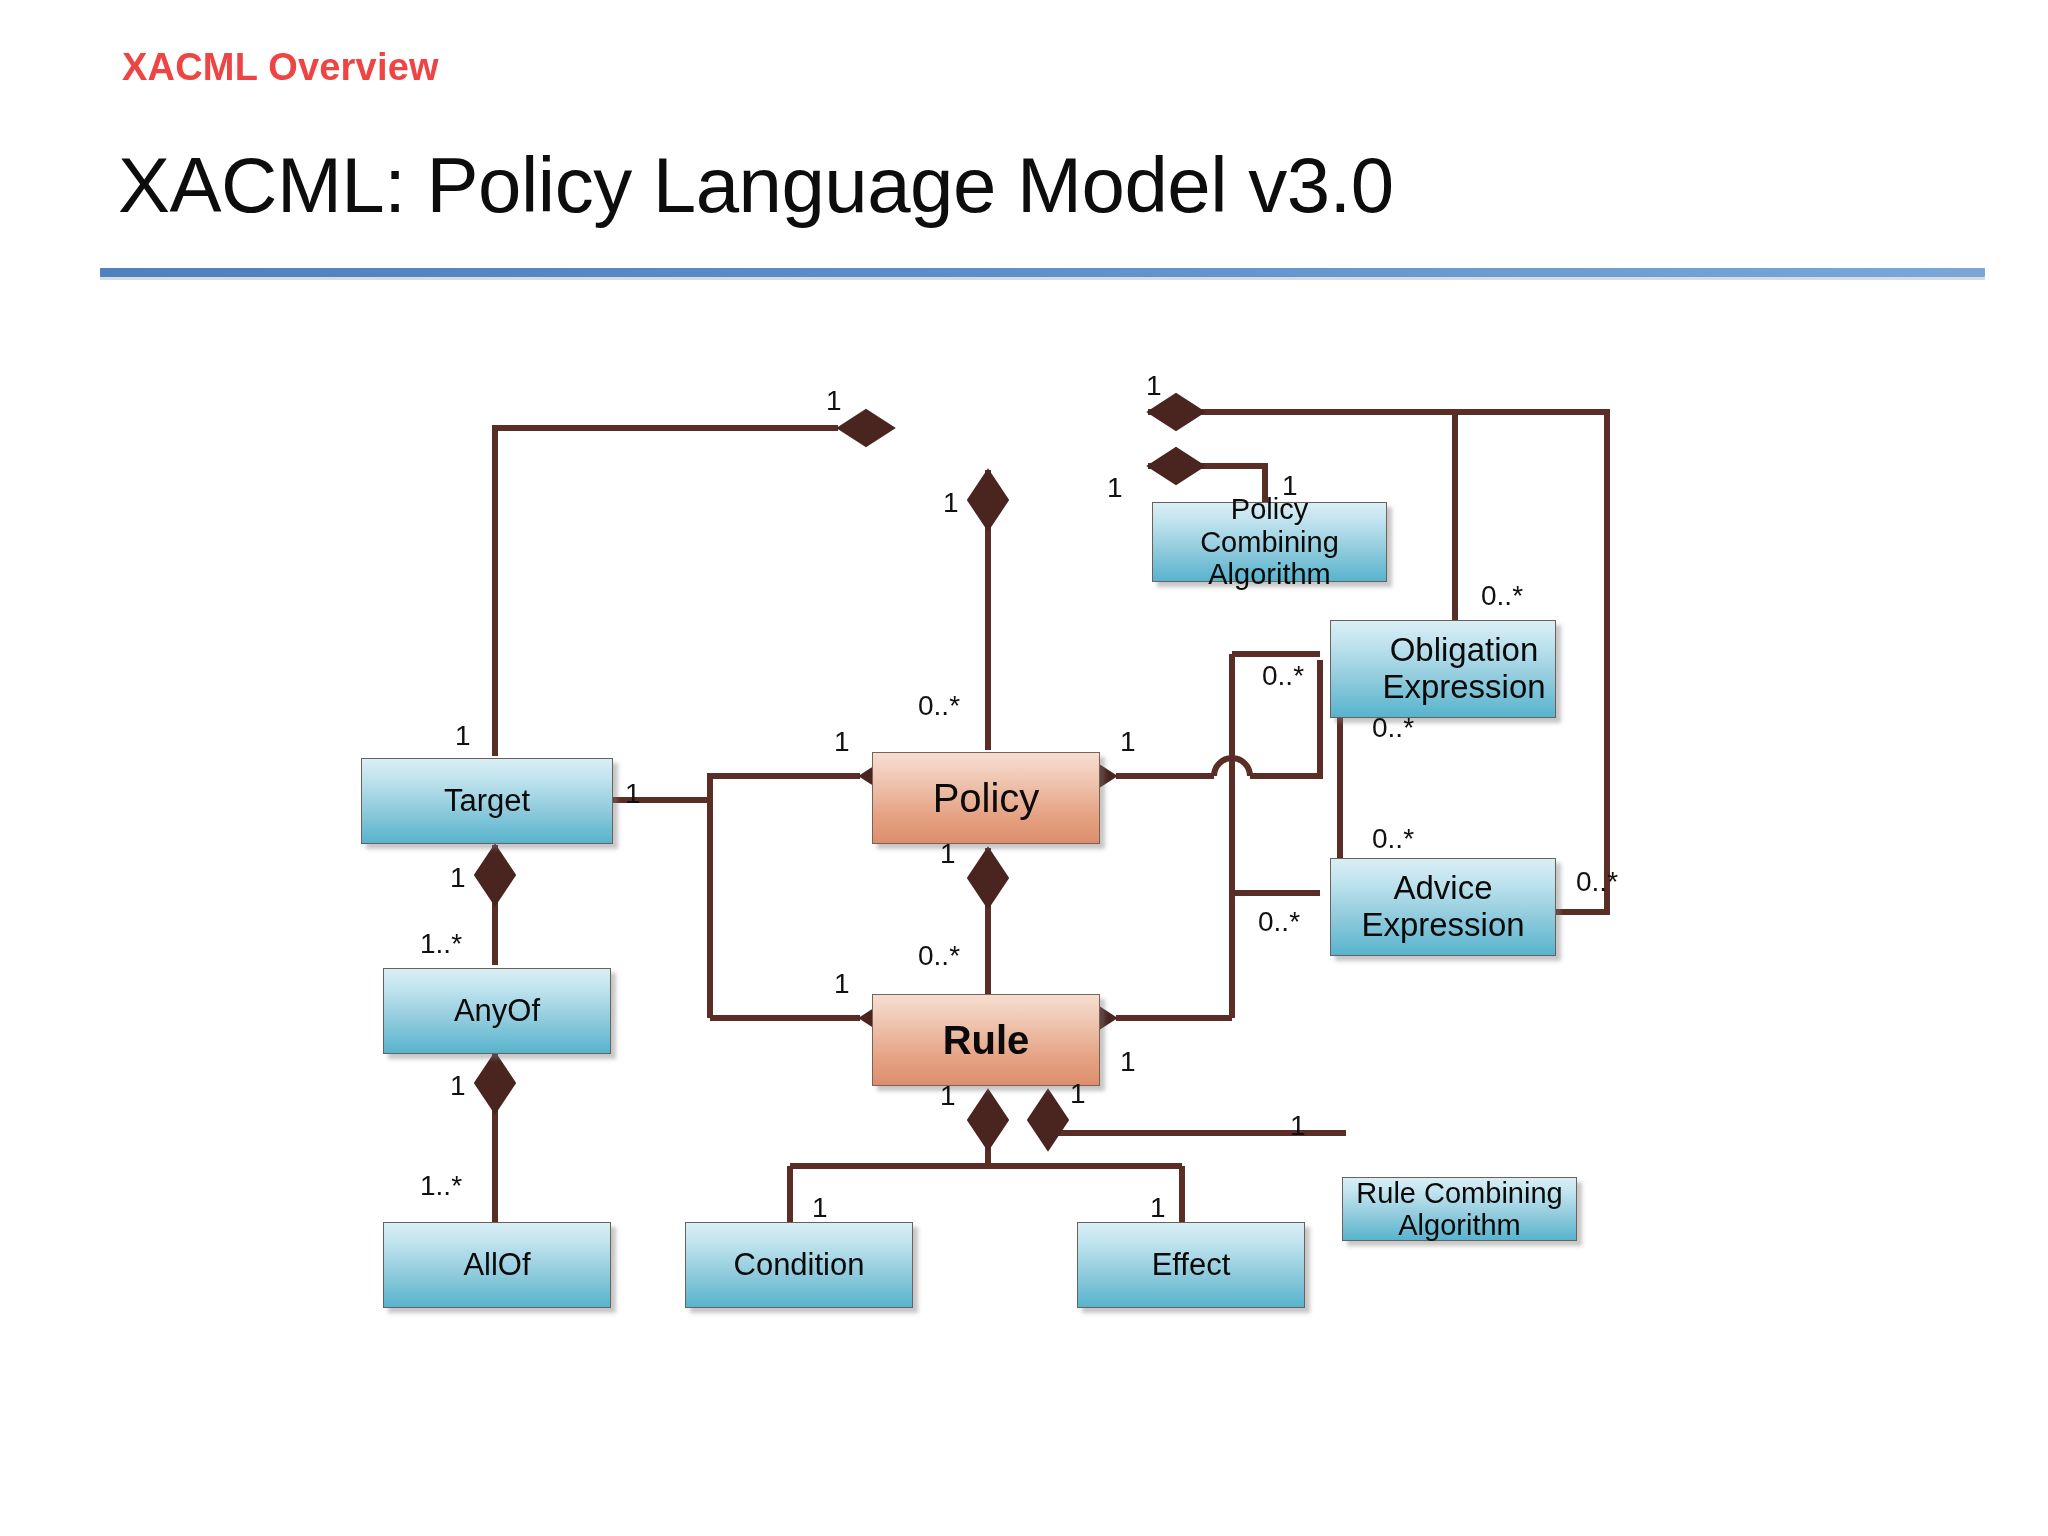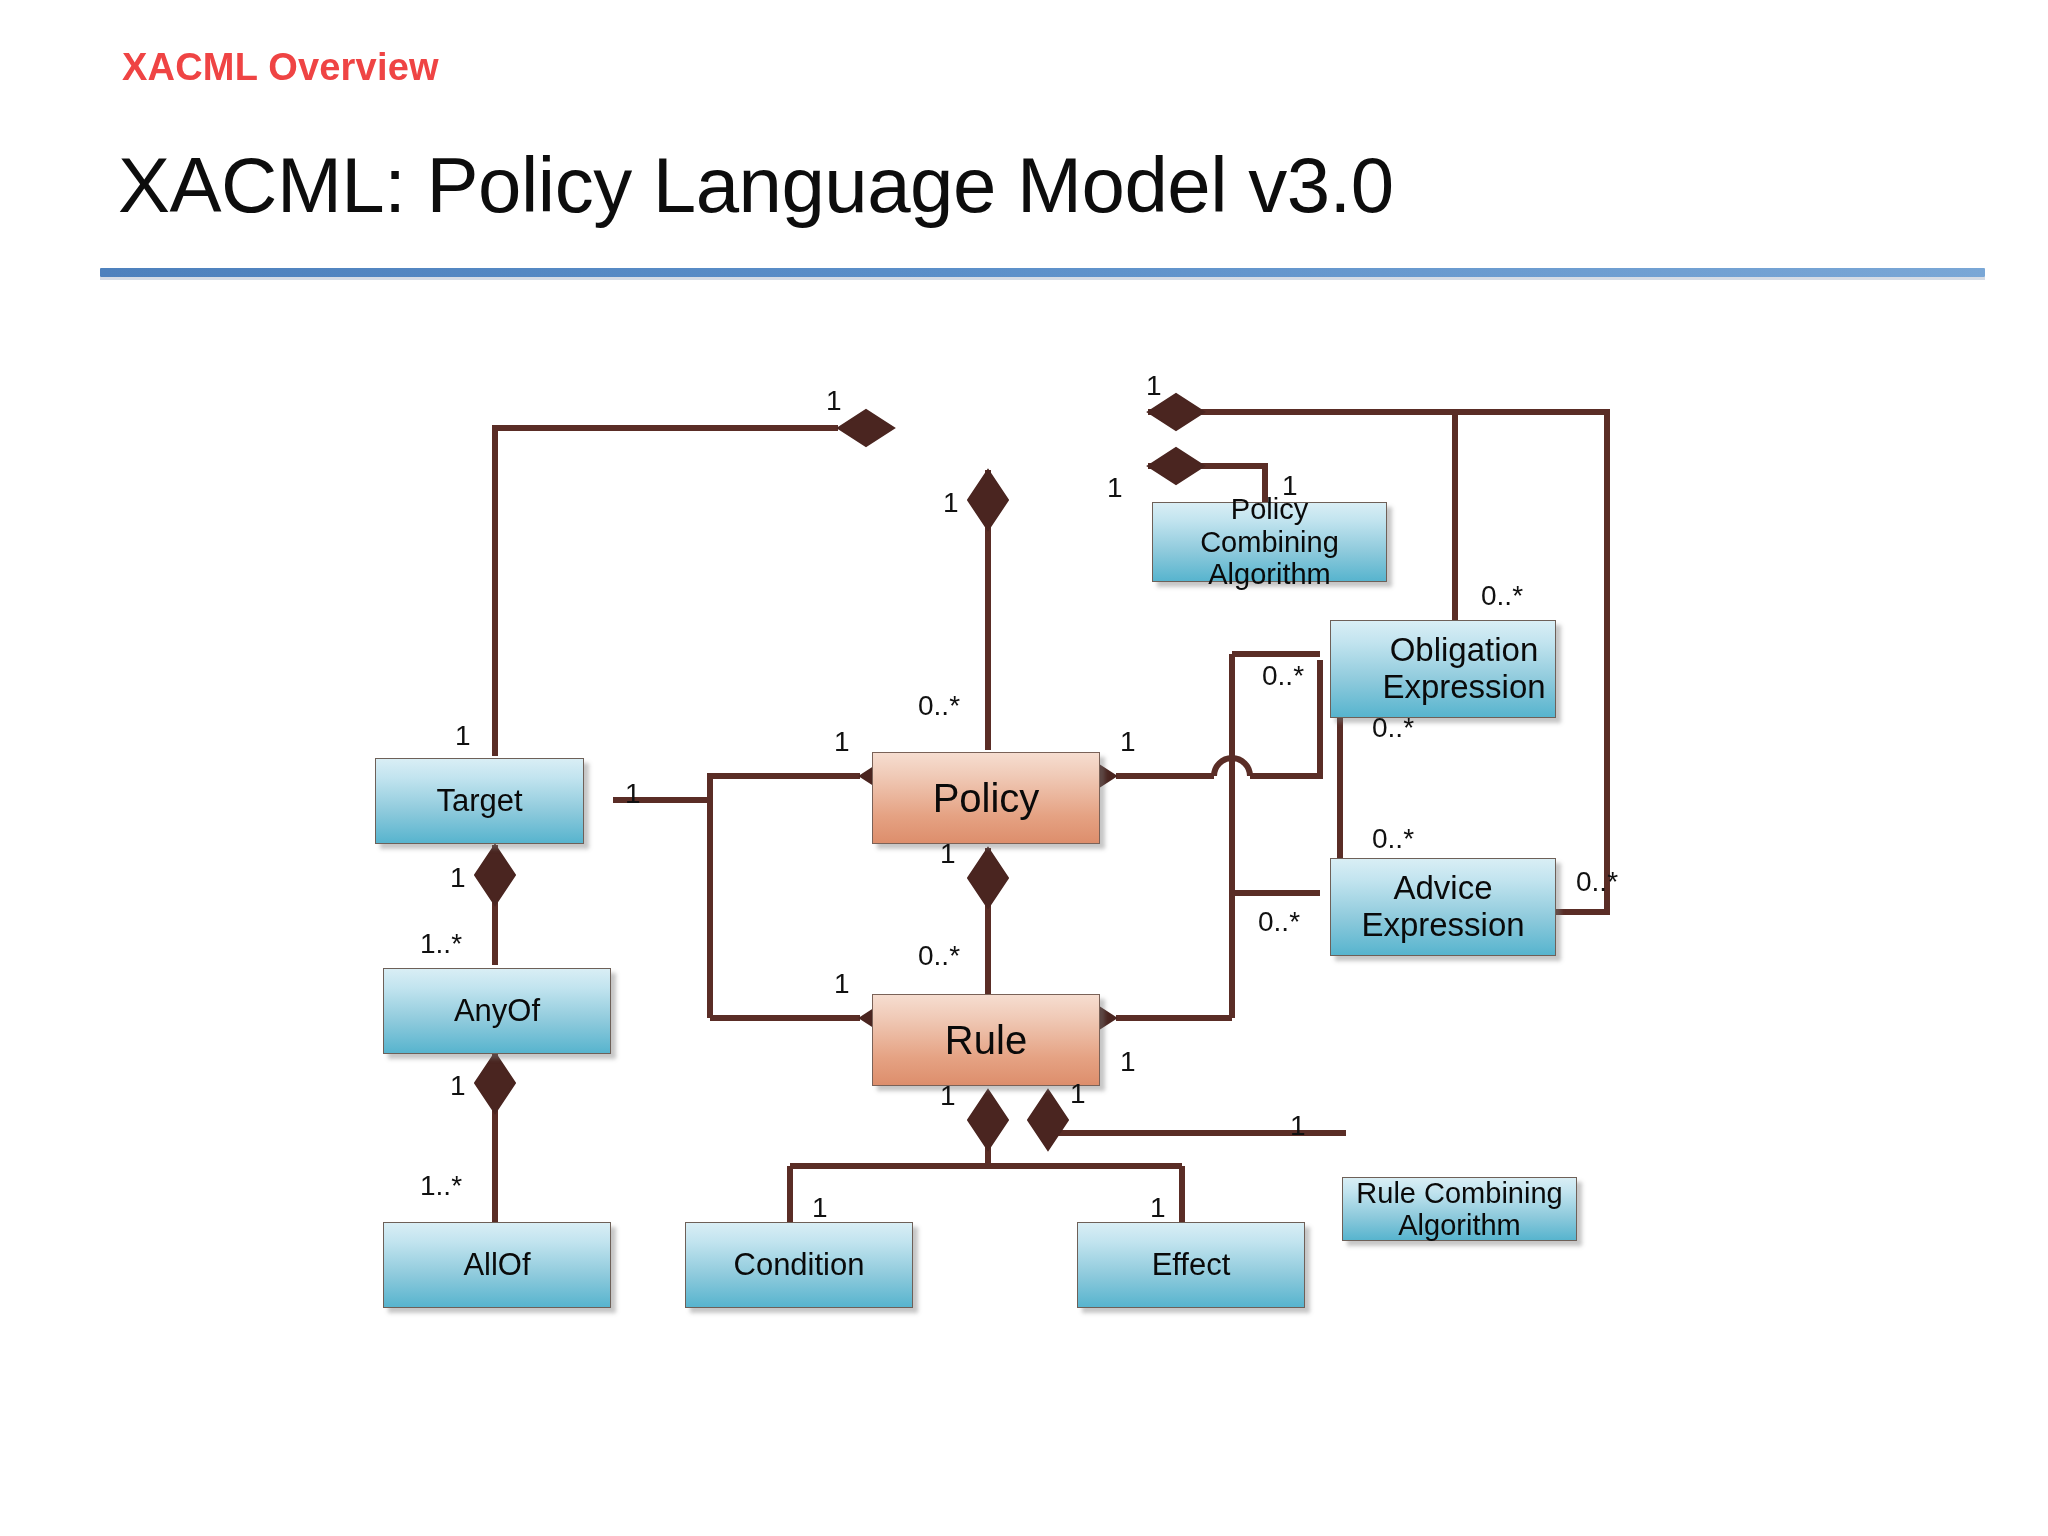--- a/index.html
+++ b/index.html
@@ -222,25 +222,25 @@
 
         <polygon points="495,1053 515,1083 495,1113 475,1083"></polygon>
       </g>
     </svg>
 
 
     <div class="node orange big" style="left:872px; top:752px; width:228px; height:92px;">
       <span>Policy</span>
     </div>
 
-    <div class="node orange big" style="left:872px; top:994px; width:228px; height:92px;">
+    <div class="node orange big" style="left:872px; top:994px; width:228px; height:92px;font-weight:bold;">
       <span>Rule</span>
     </div>
 
-    <div class="node blue" style="left:375px; top:758px; width:209px; height:86px;text-align:right;">
+    <div class="node blue" style="left:361px; top:758px; width:252px; height:86px;text-align:right;">
       <span>Target</span>
     </div>
 
     <div class="node blue" style="left:383px; top:968px; width:228px; height:86px;">
       <span>AnyOf</span>
     </div>
 
     <div class="node blue" style="left:383px; top:1222px; width:228px; height:86px;">
       <span>AllOf</span>
     </div>

